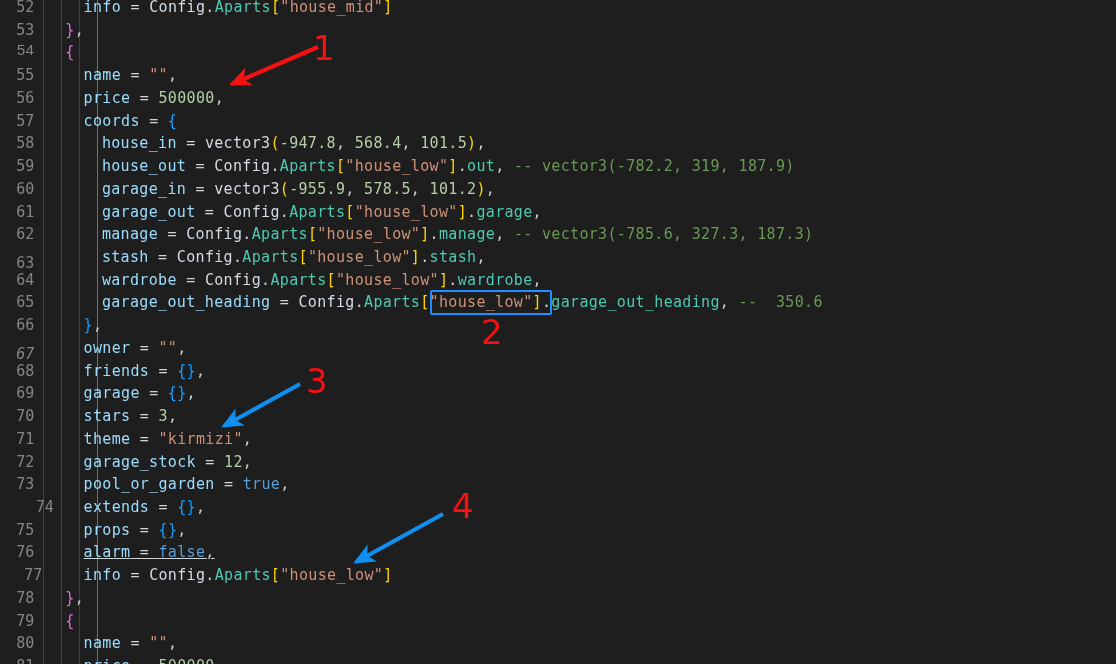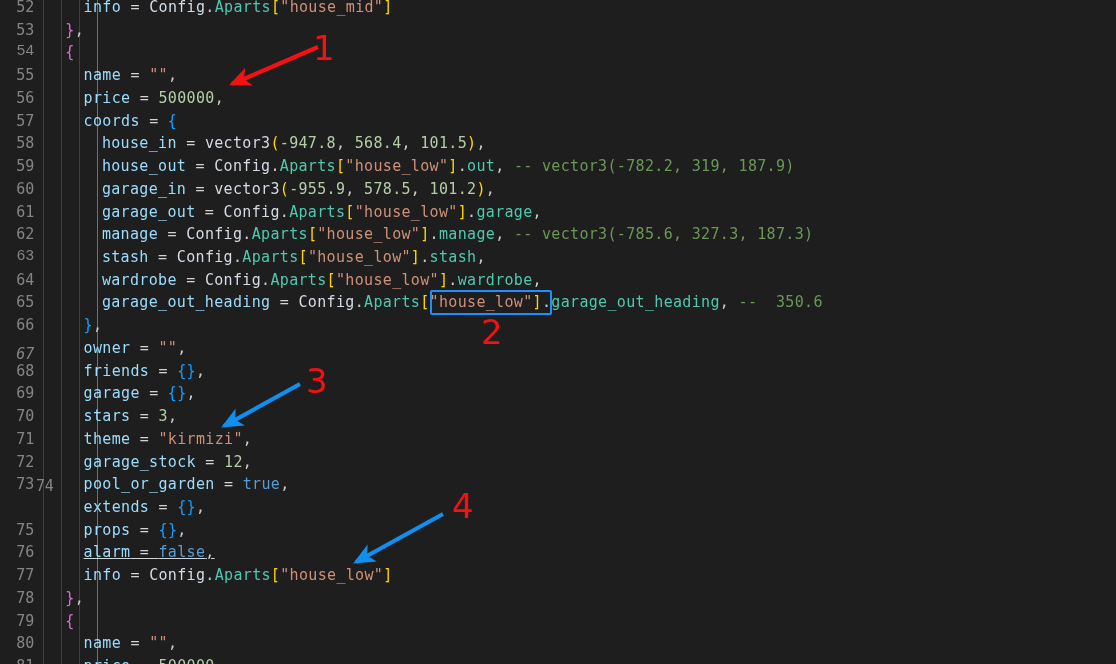--- a/index.html
+++ b/index.html
@@ -167,35 +167,35 @@
       <div class="lnum" style="top: 19px;">53</div>
       <div class="lnum" style="top: 41px; font-family: Liberation Mono, monospace;">54</div>
       <div class="lnum" style="top: 64px;">55</div>
       <div class="lnum" style="top: 87px;">56</div>
       <div class="lnum" style="top: 110px;">57</div>
       <div class="lnum" style="top: 132px;">58</div>
       <div class="lnum" style="top: 155px;">59</div>
       <div class="lnum" style="top: 178px;">60</div>
       <div class="lnum" style="top: 201px;">61</div>
       <div class="lnum" style="top: 223px;">62</div>
-      <div class="lnum" style="top: 246px; font-family: Liberation Mono, monospace;">63</div>
+      <div class="lnum" style="top: 252px;">63</div>
       <div class="lnum" style="top: 269px;">64</div>
       <div class="lnum" style="top: 291px;">65</div>
       <div class="lnum" style="top: 314px;">66</div>
       <div class="lnum" style="top: 343px; font-style: italic;">67</div>
       <div class="lnum" style="top: 360px;">68</div>
       <div class="lnum" style="top: 382px;">69</div>
       <div class="lnum" style="top: 405px;">70</div>
       <div class="lnum" style="top: 428px;">71</div>
       <div class="lnum" style="top: 451px;">72</div>
       <div class="lnum" style="top: 473px;">73</div>
-      <div class="lnum" style="top: 475px; padding-left: 36px;">74</div>
+      <div class="lnum" style="top: 496px; padding-left: 36px;">74</div>
       <div class="lnum" style="top: 519px;">75</div>
       <div class="lnum" style="top: 541px;">76</div>
-      <div class="lnum" style="top: 564px;">77</div>
+      <div class="lnum" style="top: 564px; margin-left: 8px;">77</div>
       <div class="lnum" style="top: 587px;">78</div>
       <div class="lnum" style="top: 610px;">79</div>
       <div class="lnum" style="top: 632px;">80</div>
       <div class="lnum" style="top: 655px;">81</div>
     </div>
 
   <div id="sel-box" style="left: 430px; top: 290px; width: 122px; height: 25px; border-color: rgb(30, 143, 255);"></div>
 
   <svg id="annot" viewBox="0 0 1116 664" width="1116" height="664">
       <defs>

